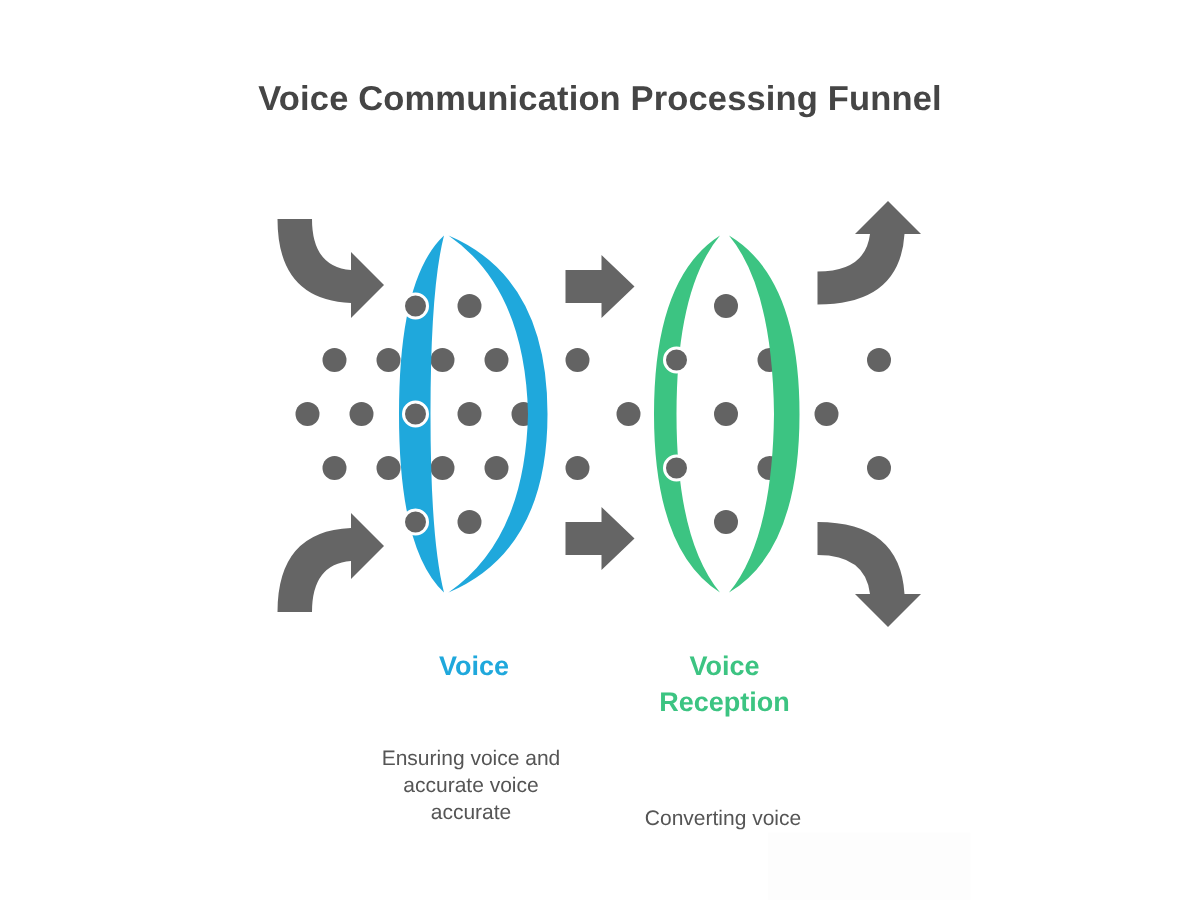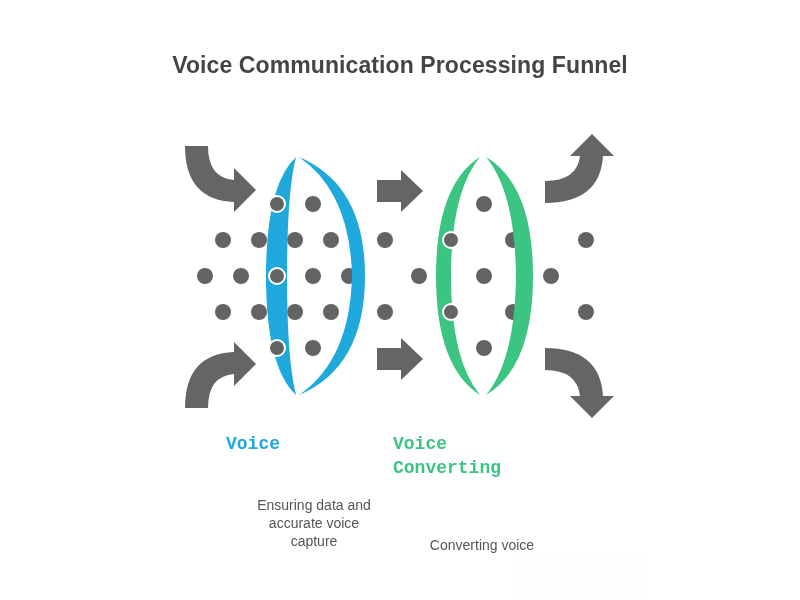--- a/index.html
+++ b/index.html
@@ -1,22 +1,22 @@
 <!DOCTYPE html>
 <html><head>
 <meta charset="utf-8">
 <style>
   html, body { margin: 0; padding: 0; background: #ffffff; }
   body { width: 800px; height: 600px; position: relative; overflow: hidden;
          font-family: "Liberation Sans", "DejaVu Sans", sans-serif; }
   .title { position: absolute; left: 0; top: 52px; width: 800px; text-align: center;
            font-size: 23px; font-weight: bold; color: #454545; letter-spacing: 0.1px; }
   svg#diagram { position: absolute; left: 0; top: 0; }
-  .stage-label { position: absolute; text-align: left; font-weight: bold;
-                 font-size: 18px; line-height: 24px; width: 180px; font-family: Liberation Mono, monospace; }
+  .stage-label { position: absolute; text-align: center; font-weight: bold;
+                 font-size: 18px; line-height: 24px; width: 180px; }
   .stage-desc { position: absolute; text-align: center; font-size: 14px;
                 line-height: 18px; color: #555555; width: 180px; }
   .faint-box { position: absolute; left: 512px; top: 555px; width: 135px; height: 45px;
                background: #fdfdfd; }
 </style>
 </head>
 <body>
 
 <div class="title" style="color: rgb(69, 69, 69);">Voice Communication Processing Funnel</div>
 
@@ -92,26 +92,26 @@
       <circle cx="277" cy="276" r="8" fill="#636363" stroke="#ffffff" stroke-width="2"></circle>
       <circle cx="451" cy="312" r="8" fill="#636363" stroke="#ffffff" stroke-width="2"></circle>
       <circle cx="277" cy="348" r="8" fill="#636363" stroke="#ffffff" stroke-width="2"></circle>
     </g>
 </svg>
 
 <div class="stage-label" style="left: 226px; top: 432px; color: rgb(31, 168, 220);">
   <div>Voice</div>
 </div>
 <div class="stage-desc" style="left: 224px; top: 496px; color: rgb(85, 85, 85);">
-  <div>Ensuring data and</div>
+  <div>Ensuring voice and</div>
   <div>accurate voice</div>
-  <div>capture</div>
+  <div>accurate</div>
 </div>
 
 <div class="stage-label" style="left: 393px; top: 432px; color: rgb(60, 196, 130);">
   <div>Voice</div>
-  <div>Converting</div>
+  <div>Reception</div>
 </div>
 <div class="stage-desc" style="left: 392px; top: 496px; color: rgb(85, 85, 85); margin-top: 40px;">
   <div>Converting voice</div>
 </div>
 
 <div class="faint-box"></div>
 
 </body></html>

